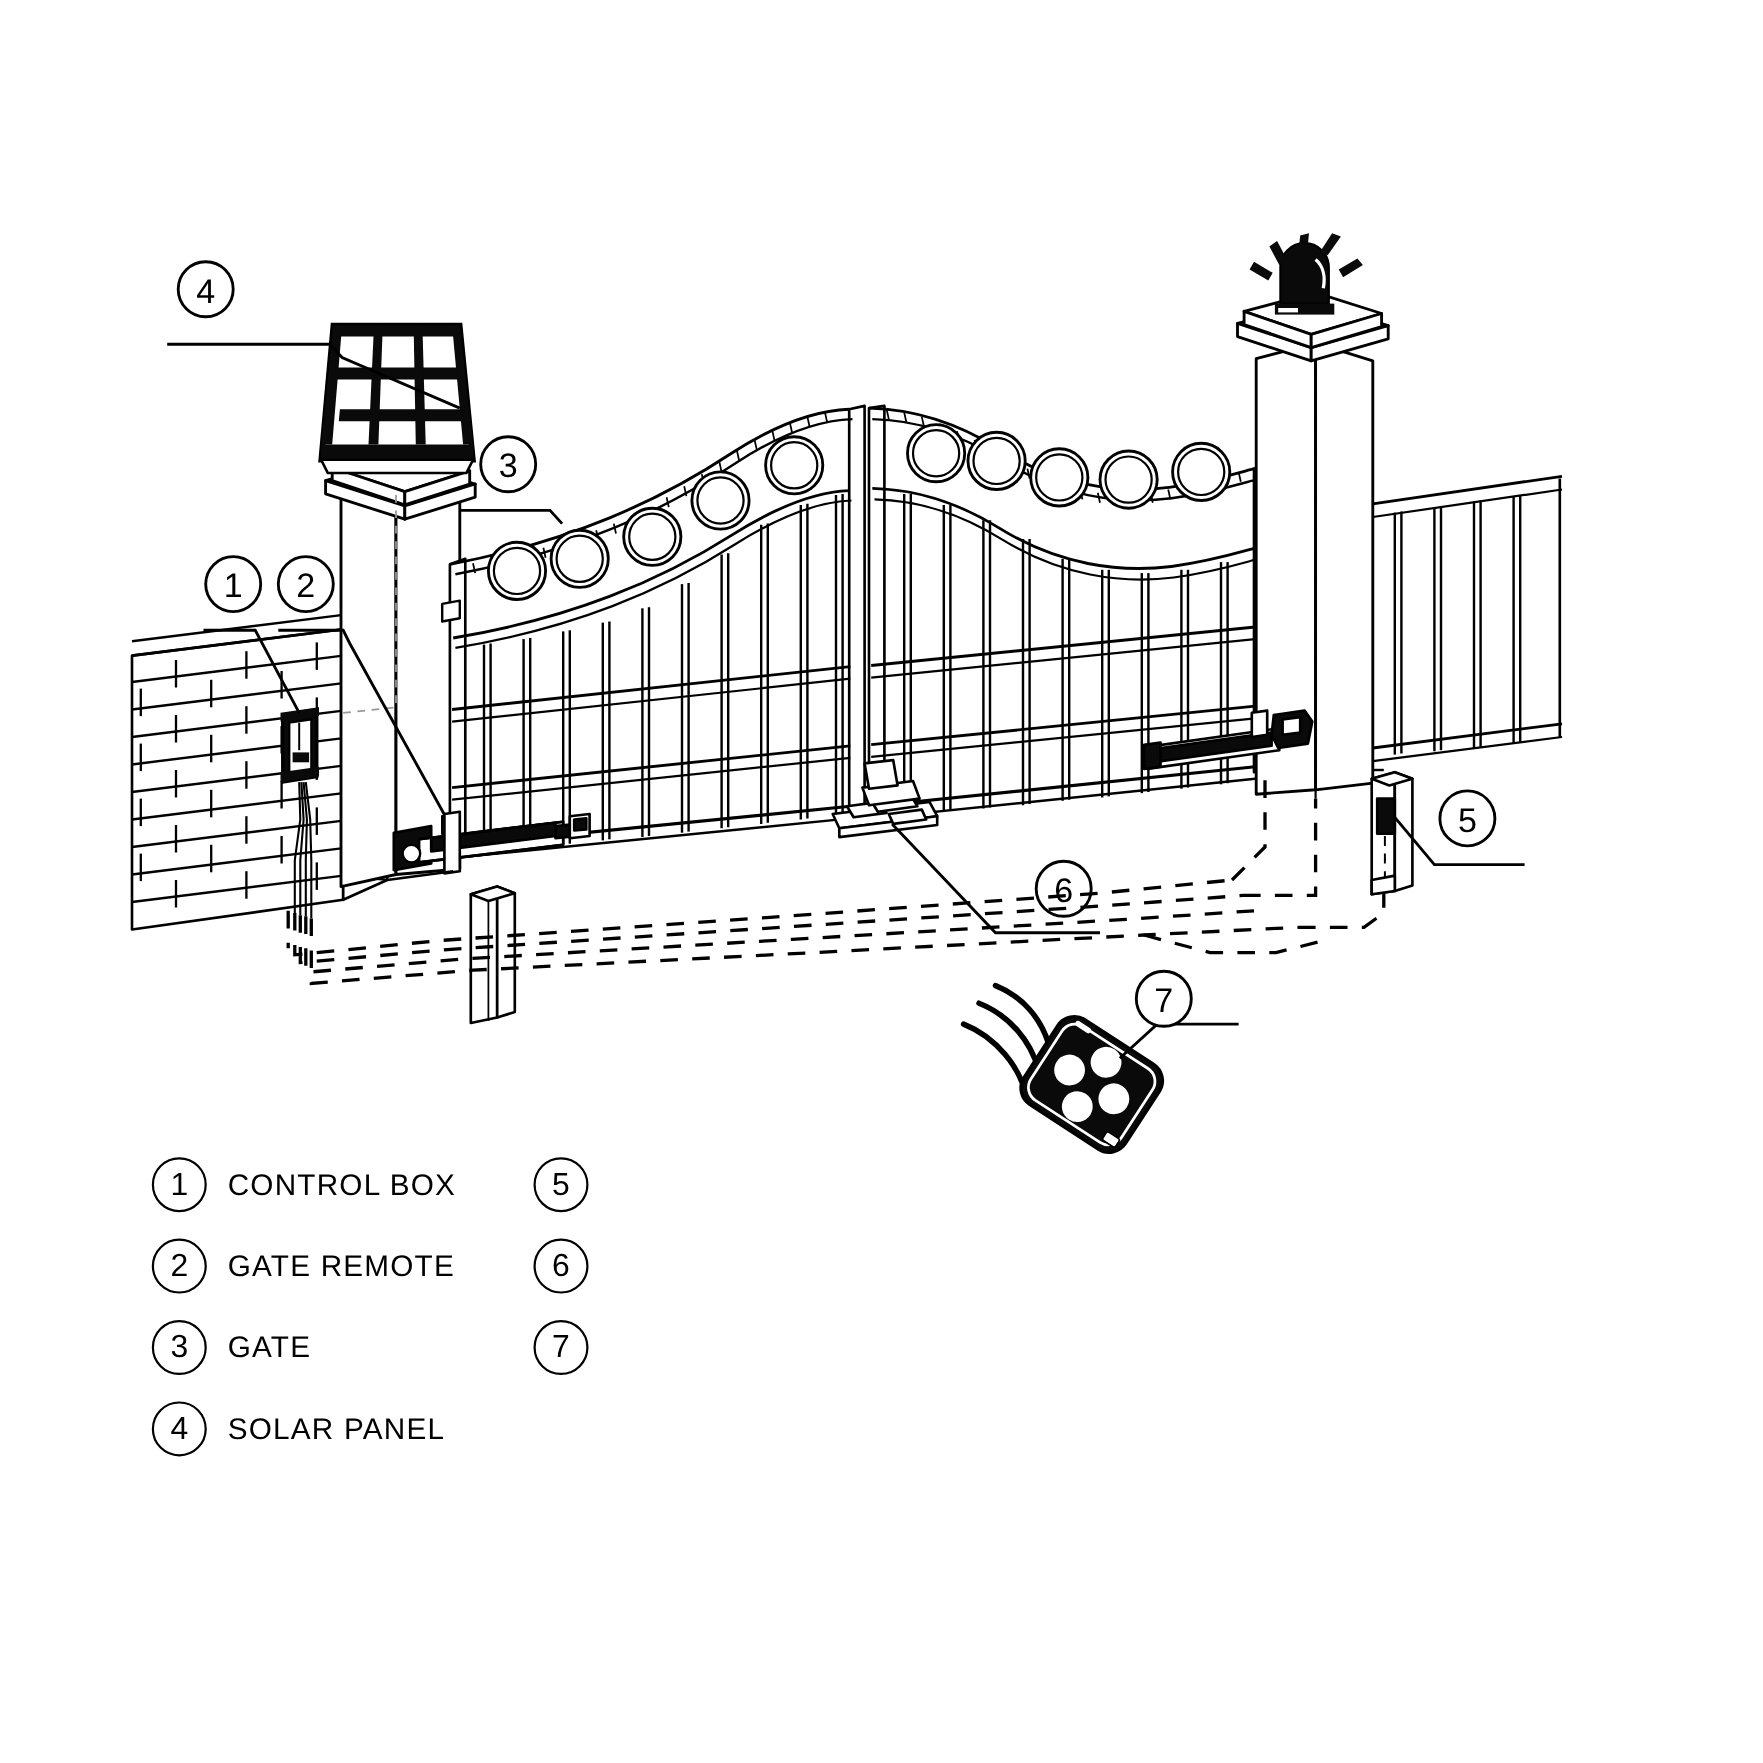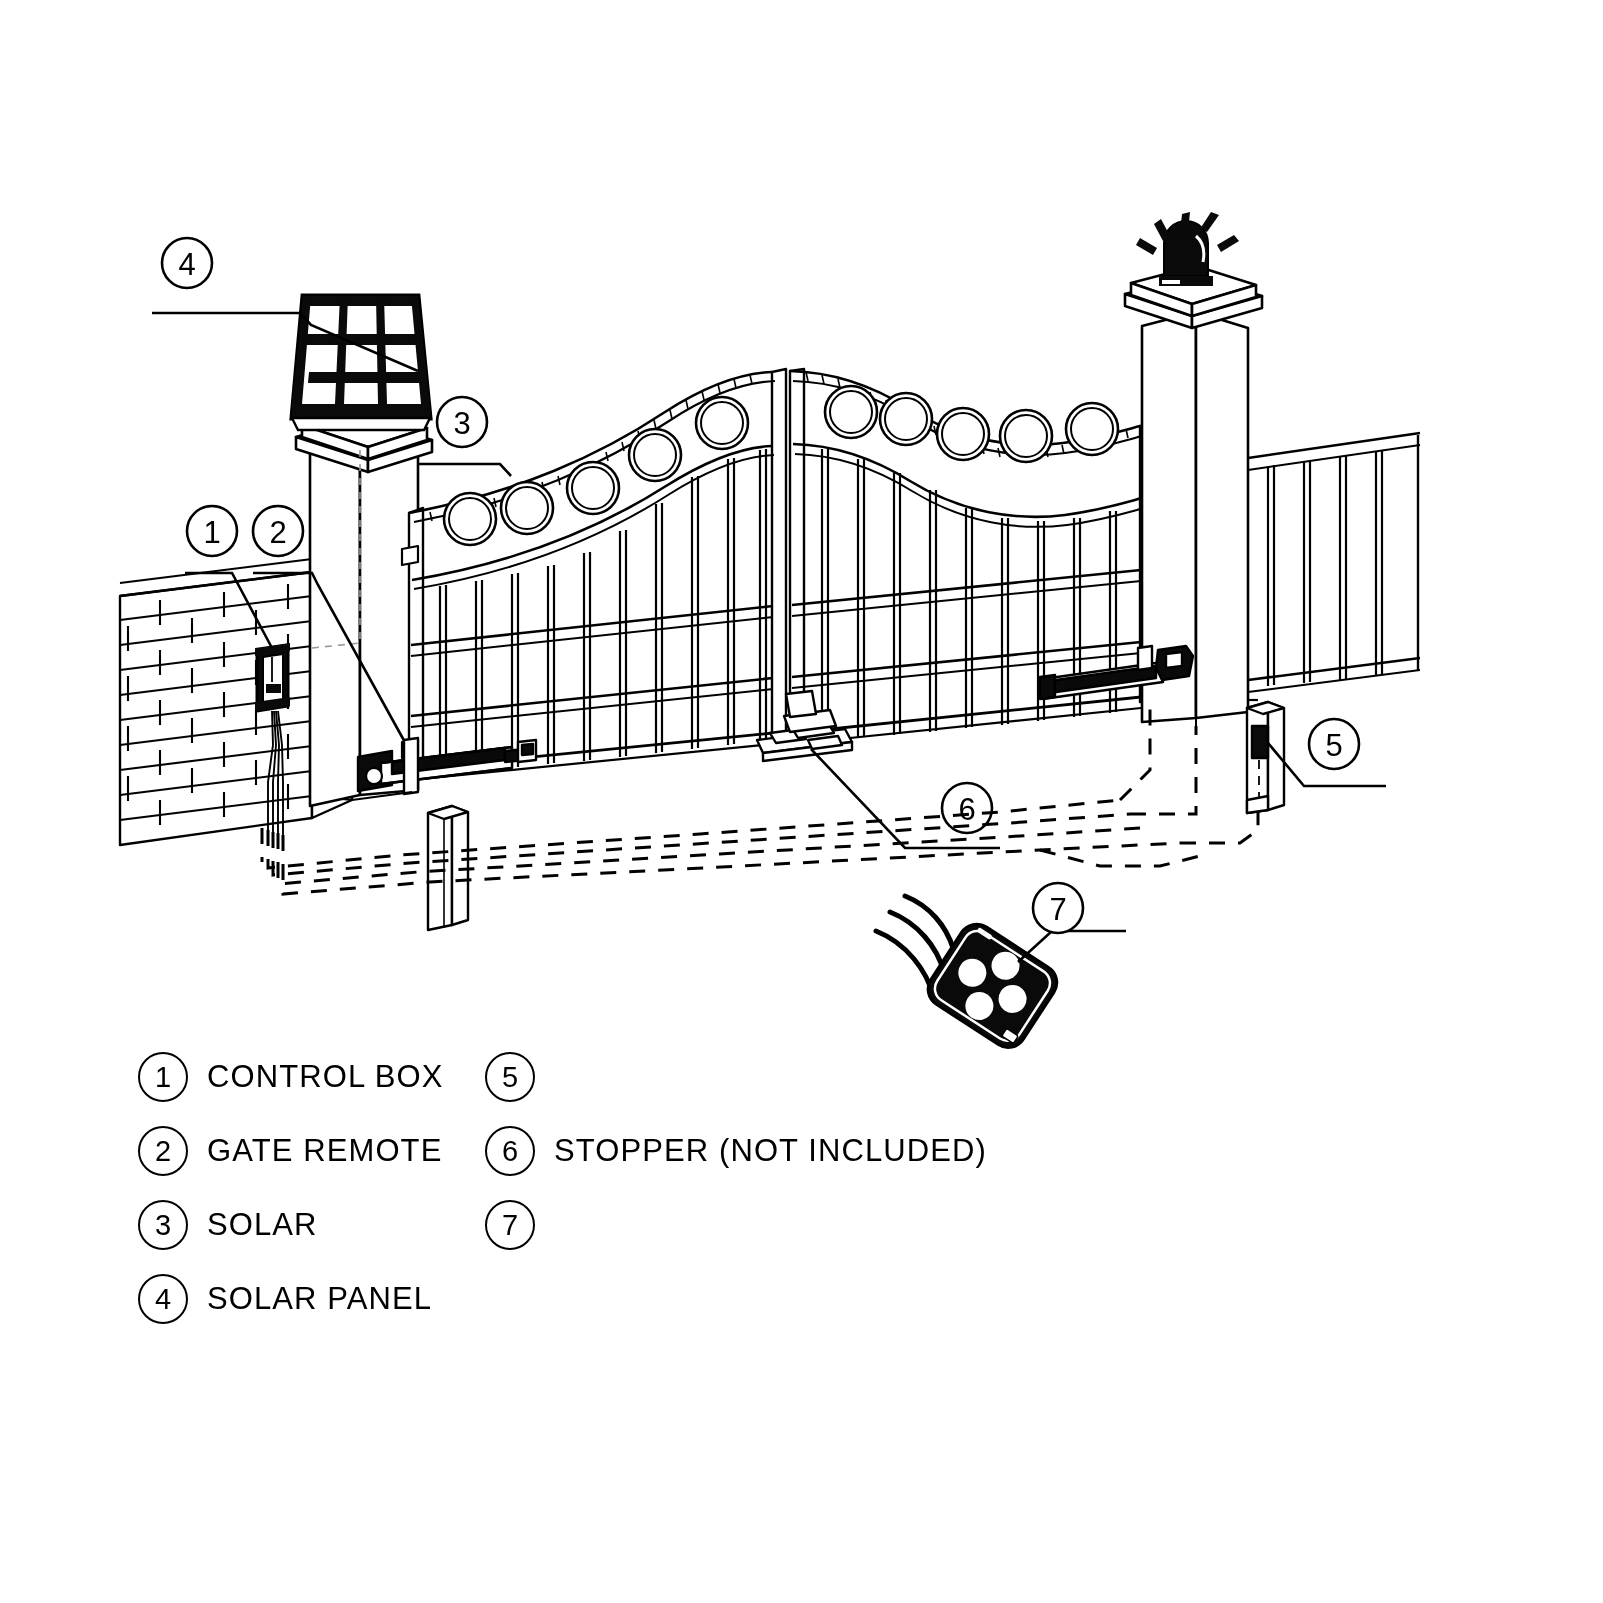--- a/index.html
+++ b/index.html
@@ -30,21 +30,21 @@
   .lg-num{
     width:46px;height:46px;min-width:46px;
     border:2.6px solid #000;border-radius:50%;
     display:flex;align-items:center;justify-content:center;
     font-size:29px;line-height:1;font-weight:400;
     letter-spacing:0;
     font-family:"Liberation Sans", sans-serif;
   }
   .lg-label{
     margin-left:19px;
-    font-size:31px;
+    font-size:27px;
     letter-spacing:1.1px;
     white-space:nowrap;
     font-weight:400;
   }
 </style>
 </head>
 <body>
 
 <div id="page">
 
@@ -576,35 +576,34 @@
       <div class="legend-row">
         <span class="lg-num">1</span>
         <span class="lg-label">CONTROL BOX</span>
       </div>
       <div class="legend-row">
         <span class="lg-num">2</span>
         <span class="lg-label">GATE REMOTE</span>
       </div>
       <div class="legend-row">
         <span class="lg-num">3</span>
-        <span class="lg-label">SOLAR</span>
+        <span class="lg-label">GATE</span>
       </div>
       <div class="legend-row">
         <span class="lg-num">4</span>
         <span class="lg-label">SOLAR PANEL</span>
       </div>
     </div>
 
     <div class="legend-col right">
       <div class="legend-row">
         <span class="lg-num">5</span>
       </div>
       <div class="legend-row">
         <span class="lg-num">6</span>
-        <span class="lg-label">STOPPER (NOT INCLUDED)</span>
       </div>
       <div class="legend-row">
         <span class="lg-num">7</span>
       </div>
     </div>
 
   </div>
 
 </div>
 

